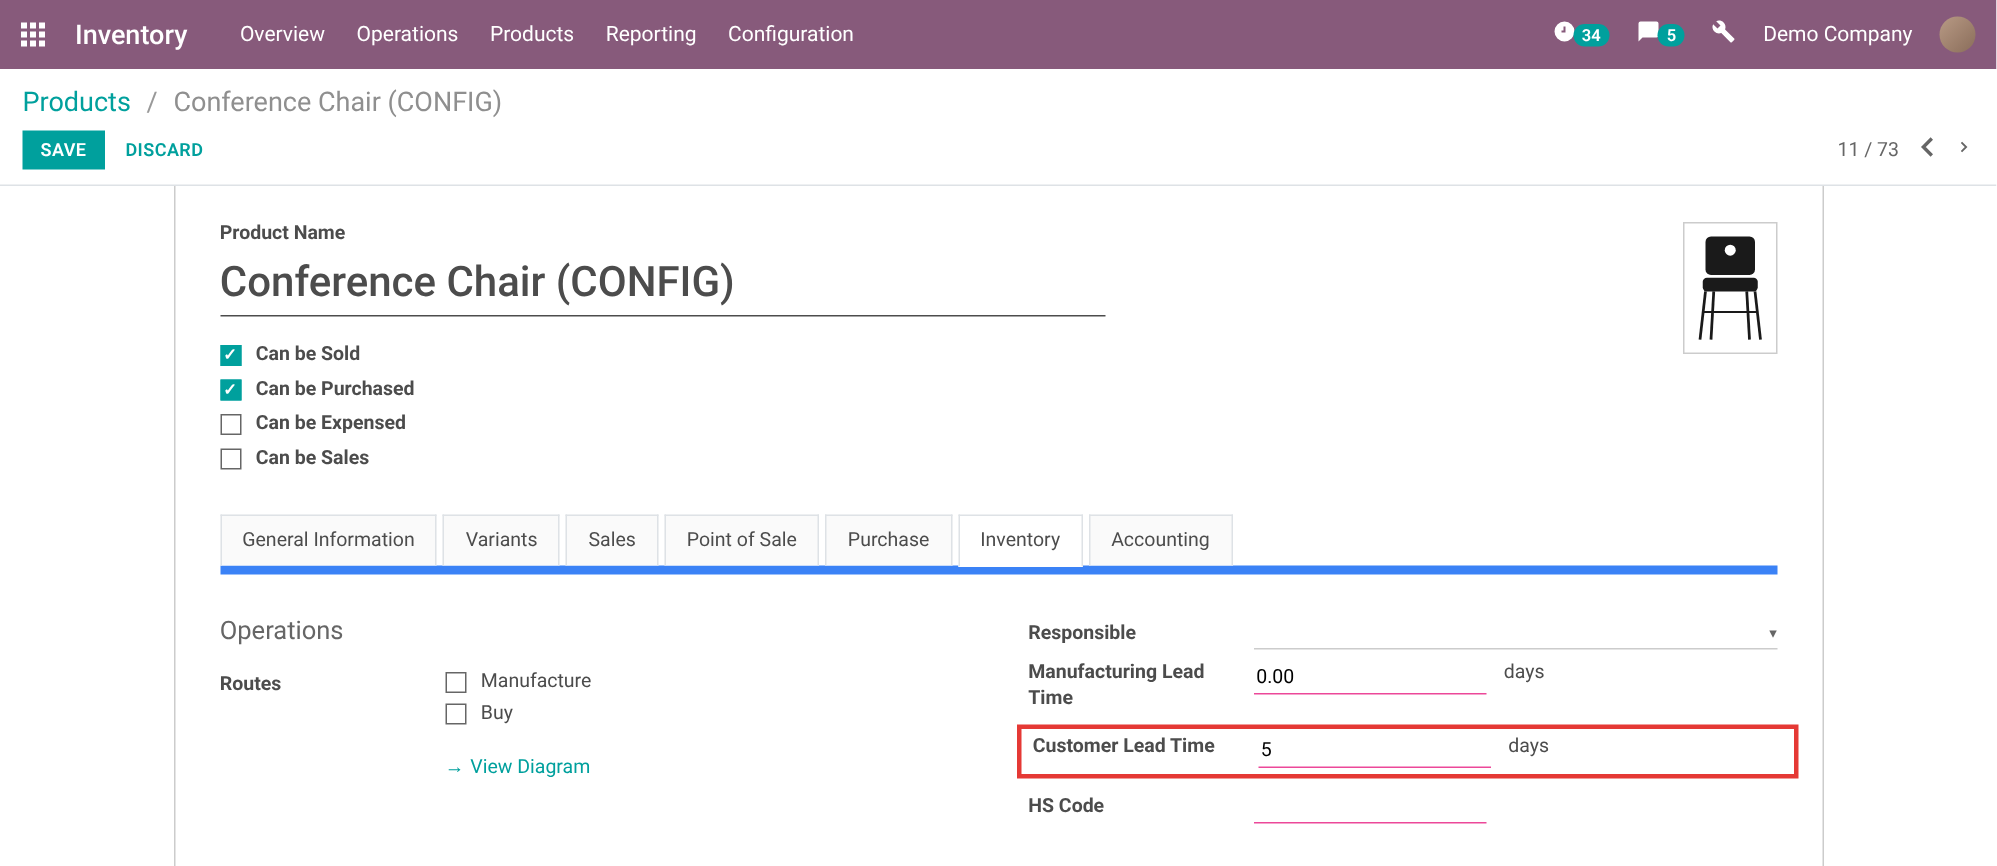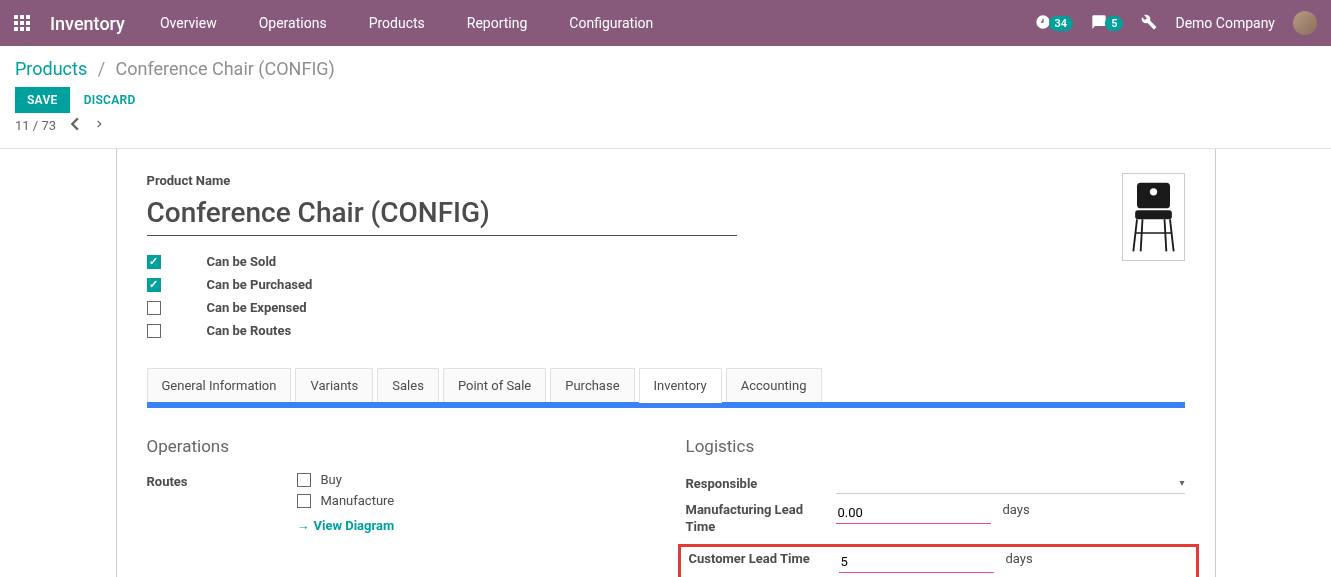--- a/index.html
+++ b/index.html
@@ -35,21 +35,21 @@
       width: 4px;
       height: 4px;
     }
     .brand {
       font-size: 18px;
       font-weight: 500;
       margin-right: 35px;
     }
     .nav-menu {
       display: flex;
-      gap: 42px;
+      gap: 21px;
       flex: 1;
     }
     .nav-item {
       color: #fff;
       font-size: 14px;
       cursor: pointer;
     }
     .nav-right {
       display: flex;
       align-items: center;
@@ -99,22 +99,22 @@
     .breadcrumb .sep {
       color: #999;
       margin: 0 6px;
     }
     .breadcrumb .current {
       color: #8f8f8f;
     }
     .action-row {
       padding: 0 15px 10px 15px;
       display: flex;
+      align-items: center;
       justify-content: space-between;
-      flex-direction: column;
     }
     .action-left {
       display: flex;
       align-items: center;
       gap: 14px;
     }
     .btn-save {
       background: #00a09d;
       color: #fff;
       border: none;
@@ -219,21 +219,20 @@
     .chk.checked::after {
       content: "✓";
       color: #fff;
       font-size: 11px;
       font-weight: bold;
     }
     .check-label {
       font-size: 13px;
       font-weight: 700;
       color: #4c4c4c;
-      margin-left: 36px;
     }
     
     .tabs {
       display: flex;
       margin-top: 22px;
       border-bottom: 6px solid #3b82f6;
     }
     .tab {
       padding: 9px 14px;
       font-size: 13px;
@@ -288,22 +287,22 @@
       align-items: center;
       gap: 10px;
       margin-bottom: 6px;
     }
     .route-label {
       font-size: 13px;
     }
     .view-diagram {
       color: #00a09d;
       font-size: 13px;
-      font-weight: 700;
-      margin-top: 10px;
+      font-weight: 400;
+      margin-top: 20px;
       cursor: pointer;
       display: flex;
       align-items: center;
       gap: 4px;
     }
     .view-diagram::before {
       content: "→";
       font-weight: bold;
     }
     
@@ -447,21 +446,21 @@
         <div class="check-row">
           <div class="chk checked"></div>
           <span class="check-label">Can be Purchased</span>
         </div>
         <div class="check-row">
           <div class="chk"></div>
           <span class="check-label">Can be Expensed</span>
         </div>
         <div class="check-row">
           <div class="chk"></div>
-          <span class="check-label">Can be Routes</span>
+          <span class="check-label">Can be Sales</span>
         </div>
       </div>
     </div>
     <div class="prod-image">
       <svg class="chair-svg" viewBox="0 0 60 85">
         <rect x="12" y="5" width="36" height="28" rx="4" fill="#1a1a1a"></rect>
         <circle cx="30" cy="15" r="4" fill="#fff"></circle>
         <rect x="10" y="35" width="40" height="10" rx="3" fill="#1a1a1a"></rect>
         <line x1="12" y1="45" x2="8" y2="80" stroke="#1a1a1a" stroke-width="2"></line>
         <line x1="48" y1="45" x2="52" y2="80" stroke="#1a1a1a" stroke-width="2"></line>
@@ -484,33 +483,32 @@
 
   <div class="tab-content">
 
     <div class="col">
       <div class="section-title">Operations</div>
       <div class="field-row">
         <div class="field-label">Routes</div>
         <div class="field-value">
           <div class="route-chk">
             <div class="chk"></div>
-            <span class="route-label">Buy</span>
+            <span class="route-label">Manufacture</span>
           </div>
           <div class="route-chk">
             <div class="chk"></div>
-            <span class="route-label">Manufacture</span>
+            <span class="route-label">Buy</span>
           </div>
           <div class="view-diagram">View Diagram</div>
         </div>
       </div>
     </div>
 
     <div class="col">
-      <div class="section-title">Logistics</div>
 
       <div class="log-row">
         <div class="log-label">Responsible</div>
         <div class="responsible-wrap">
           <input class="log-input" style="border: none; flex: 1 1 0%;">
           <span class="caret-down">▾</span>
         </div>
       </div>
 
       <div class="log-row" style="align-items:flex-start;">

